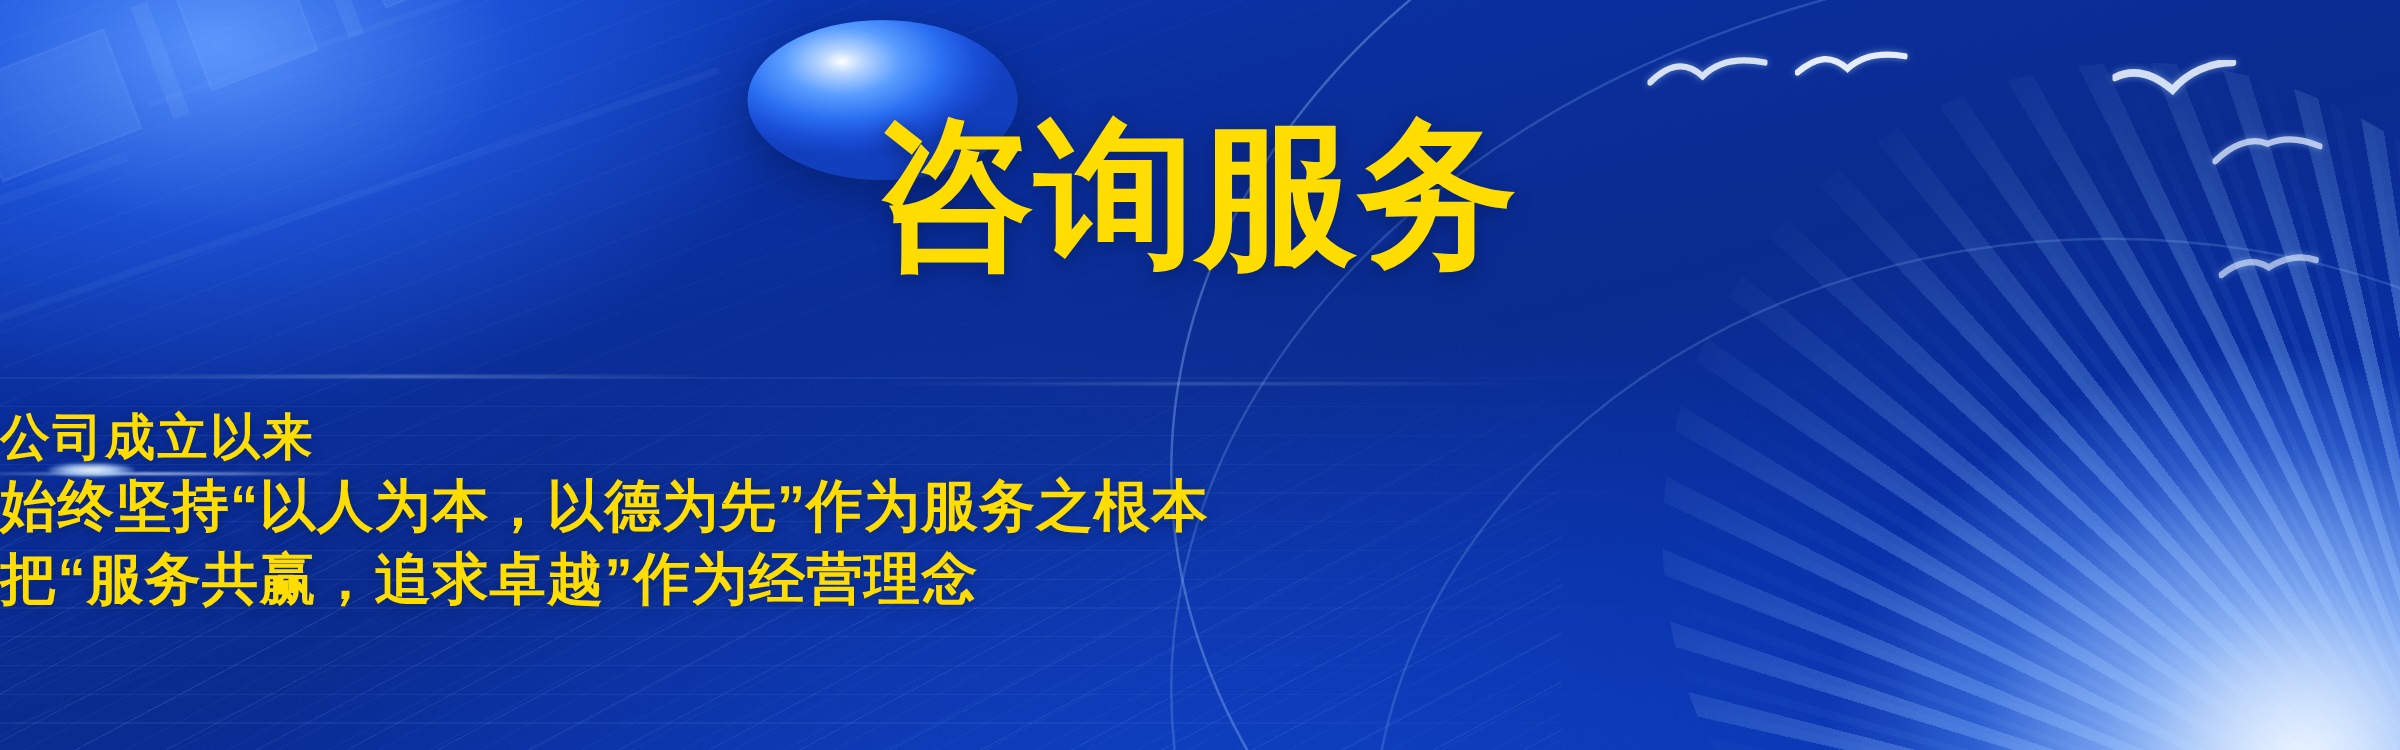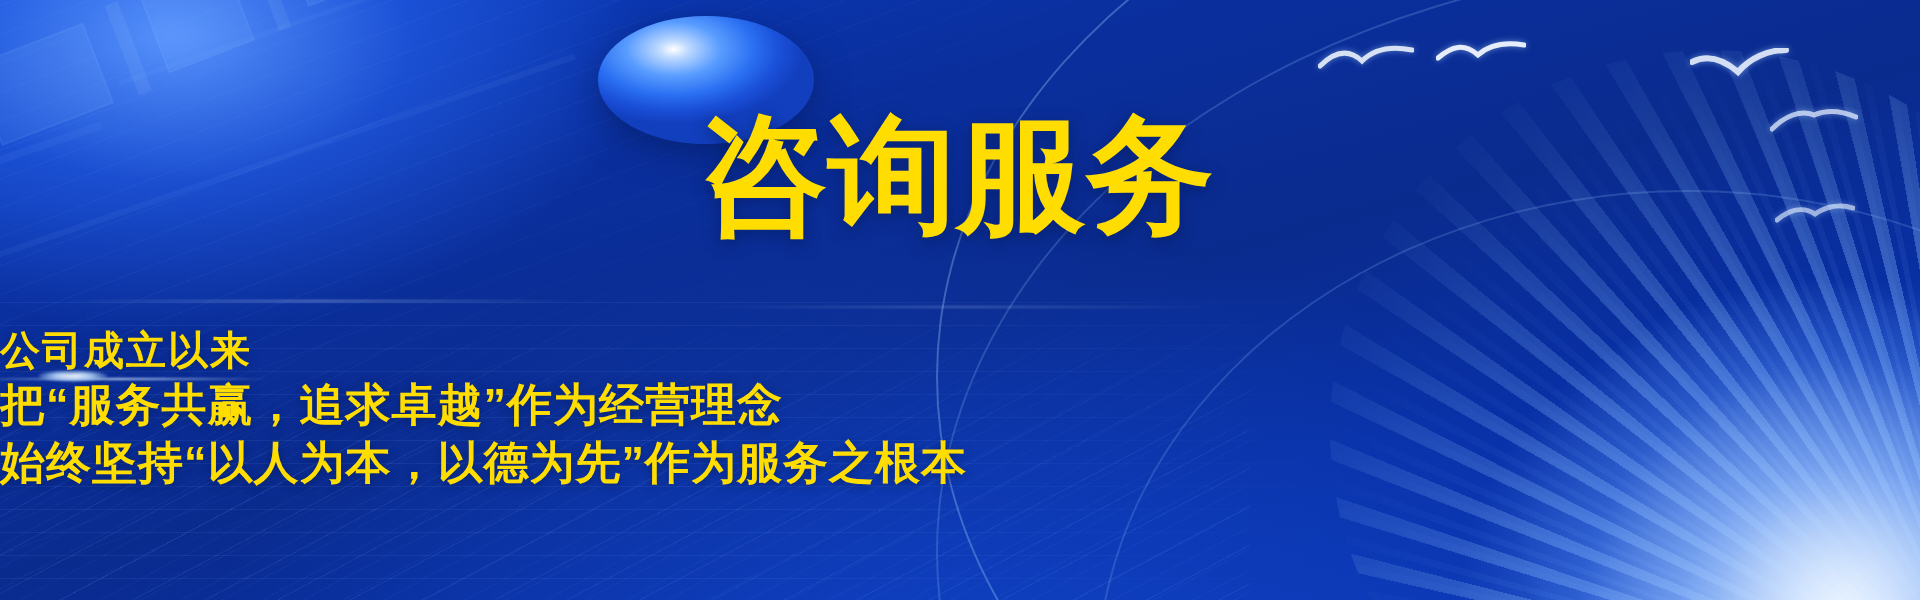--- a/index.html
+++ b/index.html
@@ -108,21 +108,21 @@
     display:flex;align-items:flex-end;justify-content:center;
   }
   .h-white{
     font-size:104px;font-weight:700;color:#ffffff;letter-spacing:2px;
     line-height:1;text-shadow:0 3px 14px rgba(4,22,80,.55);
     transform:translateY(24px);
   }
   .h-yellow{
     font-size:128px;font-weight:700;color:#ffdd00;letter-spacing:1px;
     line-height:1;text-shadow:0 4px 16px rgba(4,22,80,.5);
-    margin-left:-6px;transform:translateY(0);margin-top:19px;
+    margin-left:-6px;transform:translateY(0);
   }
 
   
   .body{
     position:absolute;left:0;right:0;top:325px;text-align:left;
   }
   .body .line{
     color:#ffdd00;font-weight:700;line-height:1.28;
     text-shadow:0 2px 10px rgba(4,22,80,.55);
     white-space:nowrap;
@@ -202,17 +202,17 @@
         </svg>
     </div>
   </div>
 
   <div class="headline">
     <span class="h-yellow">咨询服务</span>
   </div>
 
   <div class="body">
     <div class="line l1">公司成立以来</div>
+    <div class="line l2">始终坚持“以人为本，以德为先”作为服务之根本</div>
     <div class="line l3">把“服务共赢，追求卓越”作为经营理念</div>
-    <div class="line l2">始终坚持“以人为本，以德为先”作为服务之根本</div>
   </div>
 
 </div>
 
 </body></html>

